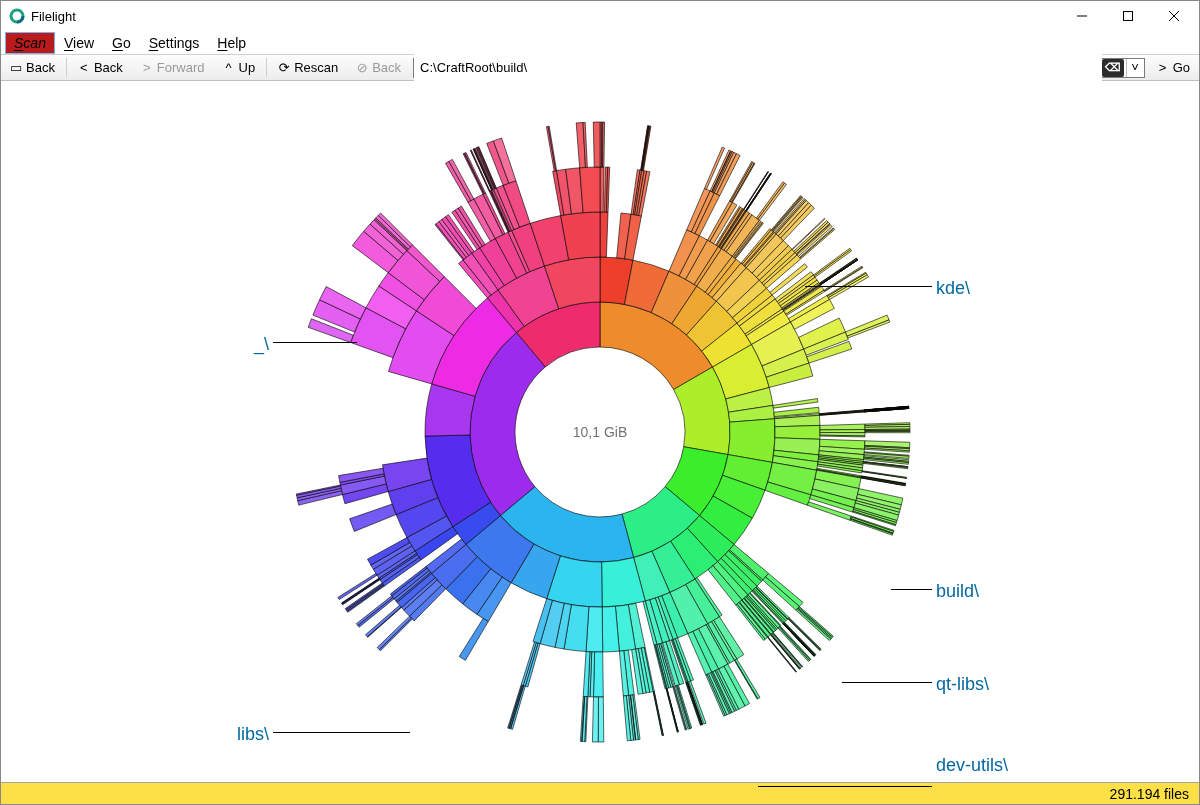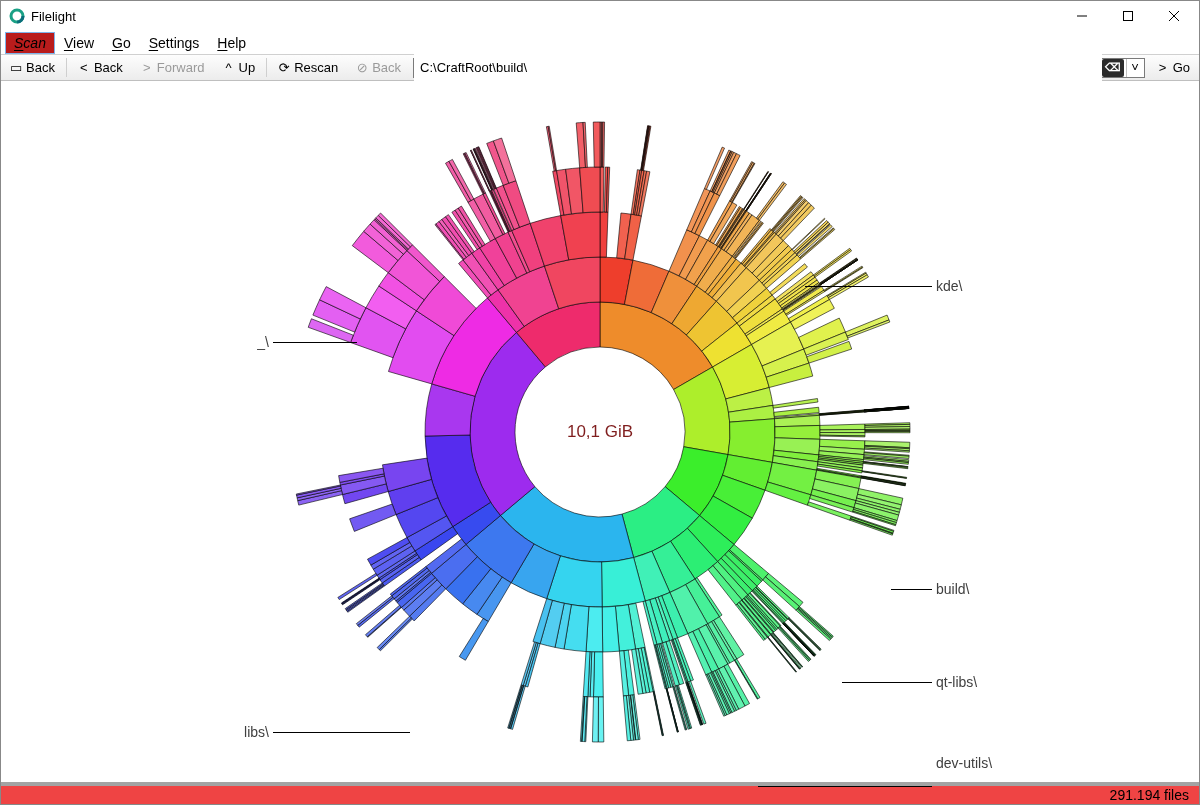--- a/index.html
+++ b/index.html
@@ -24,27 +24,27 @@
   .tbtn .ic { width:12px; display:inline-block; text-align:center; }
   .sep { width:1px; background:#cfcfcf; margin:3px 2px; }
   .addr-wrap { flex:1; display:flex; align-items:center; padding:2px 3px; }
   .addr { flex:1; height:20px; display:flex; align-items:center; border:1px solid #7a7a7a; background:#fff; }
   .addr input { flex:1; border:none; outline:none; font:inherit; padding:16px 6px; height:18px; }
   .addr .clear { width:22px; height:18px; background:#2b2b2b; color:#fff; display:flex; align-items:center; justify-content:center; font-size:11px; font-weight:bold; border-radius:2px; margin-right:2px; }
   .addr .drop  { width:18px; height:18px; display:flex; align-items:center; justify-content:center; border-left:1px solid #c0c0c0; }
   
   .canvas  { flex:1; position:relative; background:#fff; }
   #sun     { position:absolute; left:50%; top:50%; transform:translate(-50%,-50%); }
-  .center-label { position:absolute; left:50%; top:50%; transform:translate(-50%,-50%); font-size:17px; color:#7f1d1d; pointer-events:none; }
-  .ann { position:absolute; font-size:14px; color:#404040; white-space:nowrap; pointer-events:none; }
+  .center-label { position:absolute; left:50%; top:50%; transform:translate(-50%,-50%); font-size:14px; color:#737373; pointer-events:none; }
+  .ann { position:absolute; font-size:18px; color:#0369a1; white-space:nowrap; pointer-events:none; }
   .ann.right { text-align:left; }
   .ann.left  { text-align:right; }
   .lead { position:absolute; height:1px; background:#000; pointer-events:none; }
   
-  .statusbar { height:22px; border-top:4px solid #a3a3a3; background:#ef4444; display:flex; align-items:center; justify-content:flex-end; padding:0 10px; font-size:14px; }
+  .statusbar { height:22px; border-top:1px solid #a3a3a3; background:#fde047; display:flex; align-items:center; justify-content:flex-end; padding:0 10px; font-size:14px; }
 </style>
 </head>
 <body>
 
 <div class="window">
 
   <div class="titlebar">
     <span class="app-icon">
       <svg viewBox="0 0 16 16">
           <circle cx="8" cy="8" r="6" fill="none" stroke="#1aa085" stroke-width="3"></circle>

